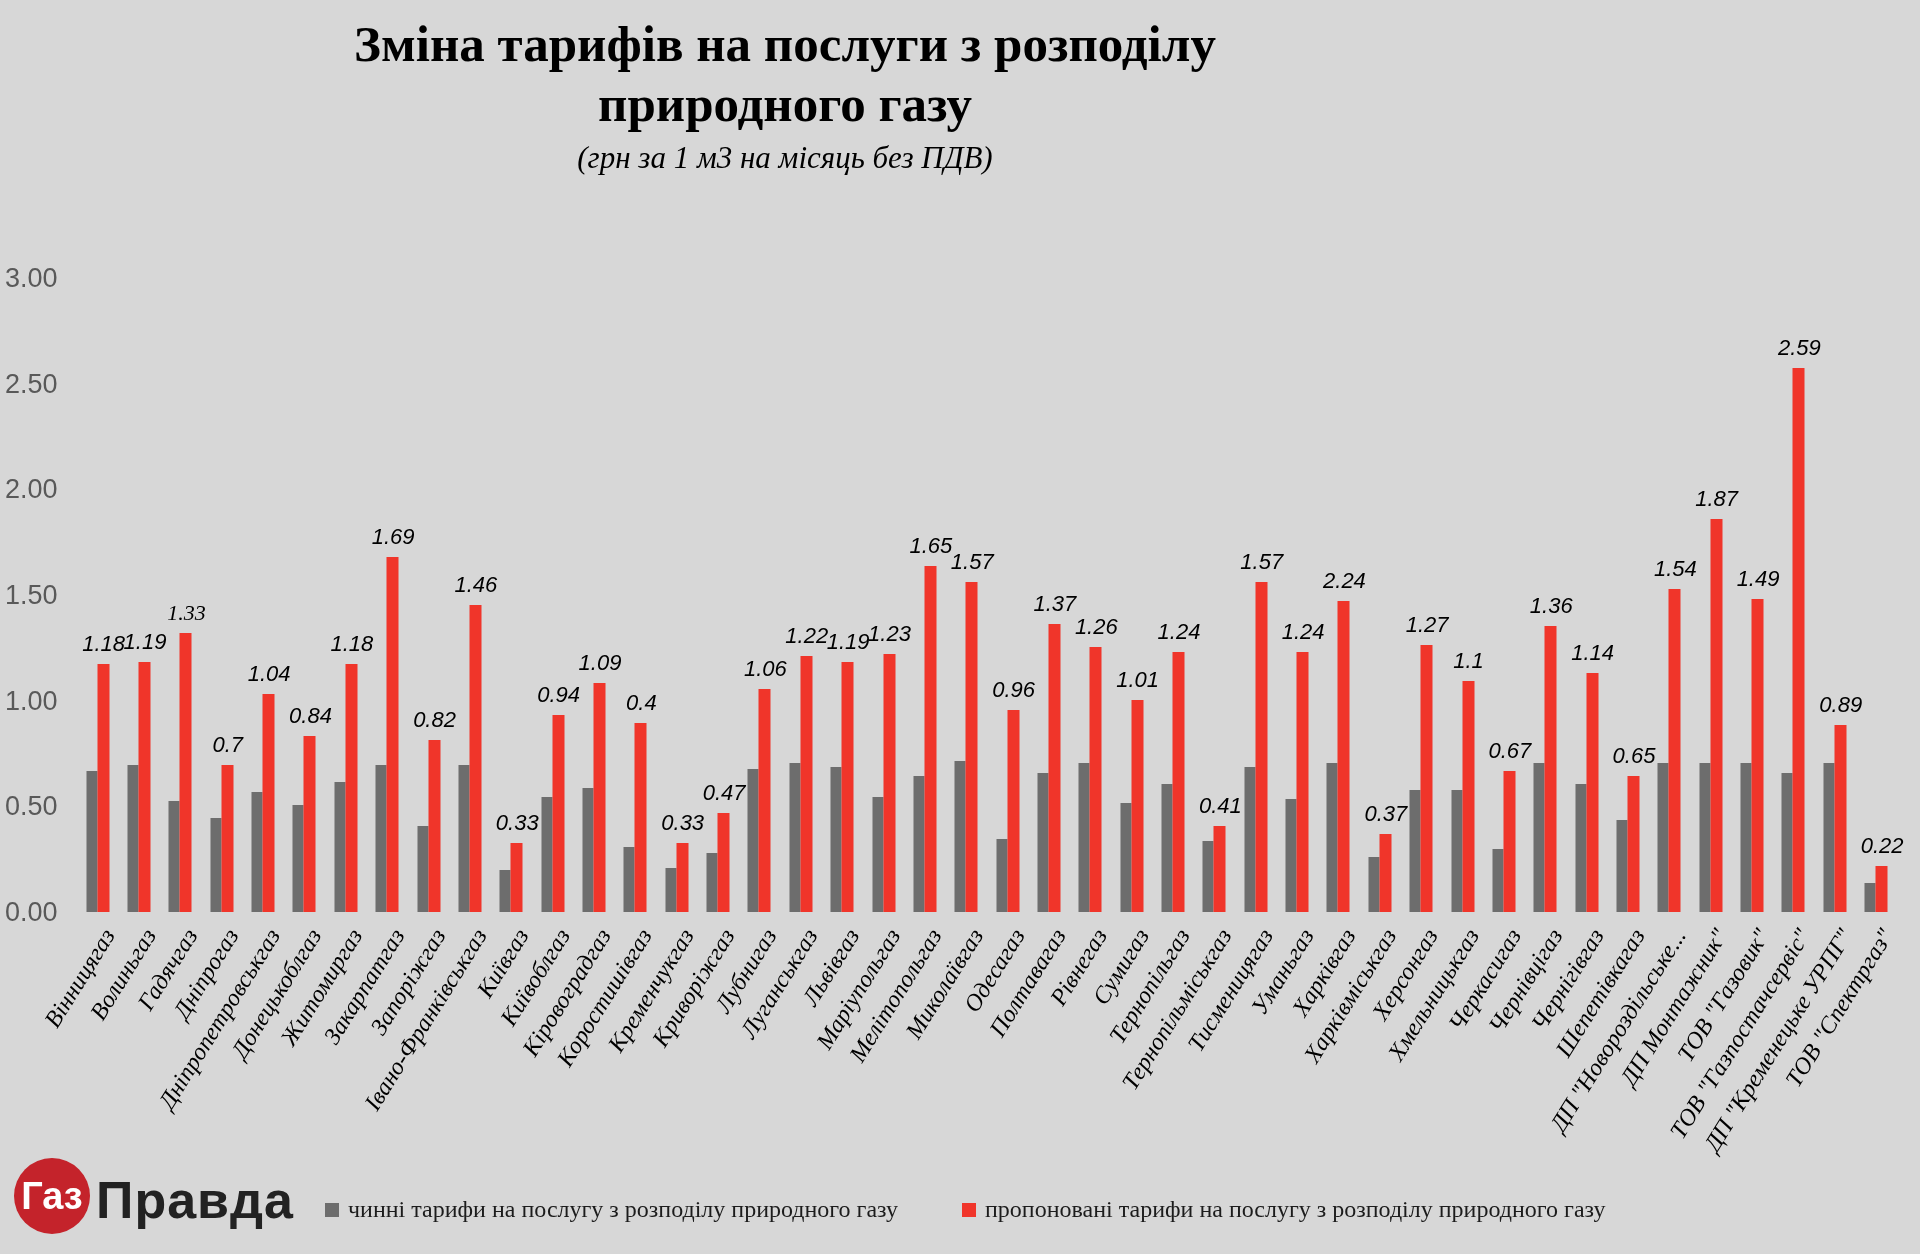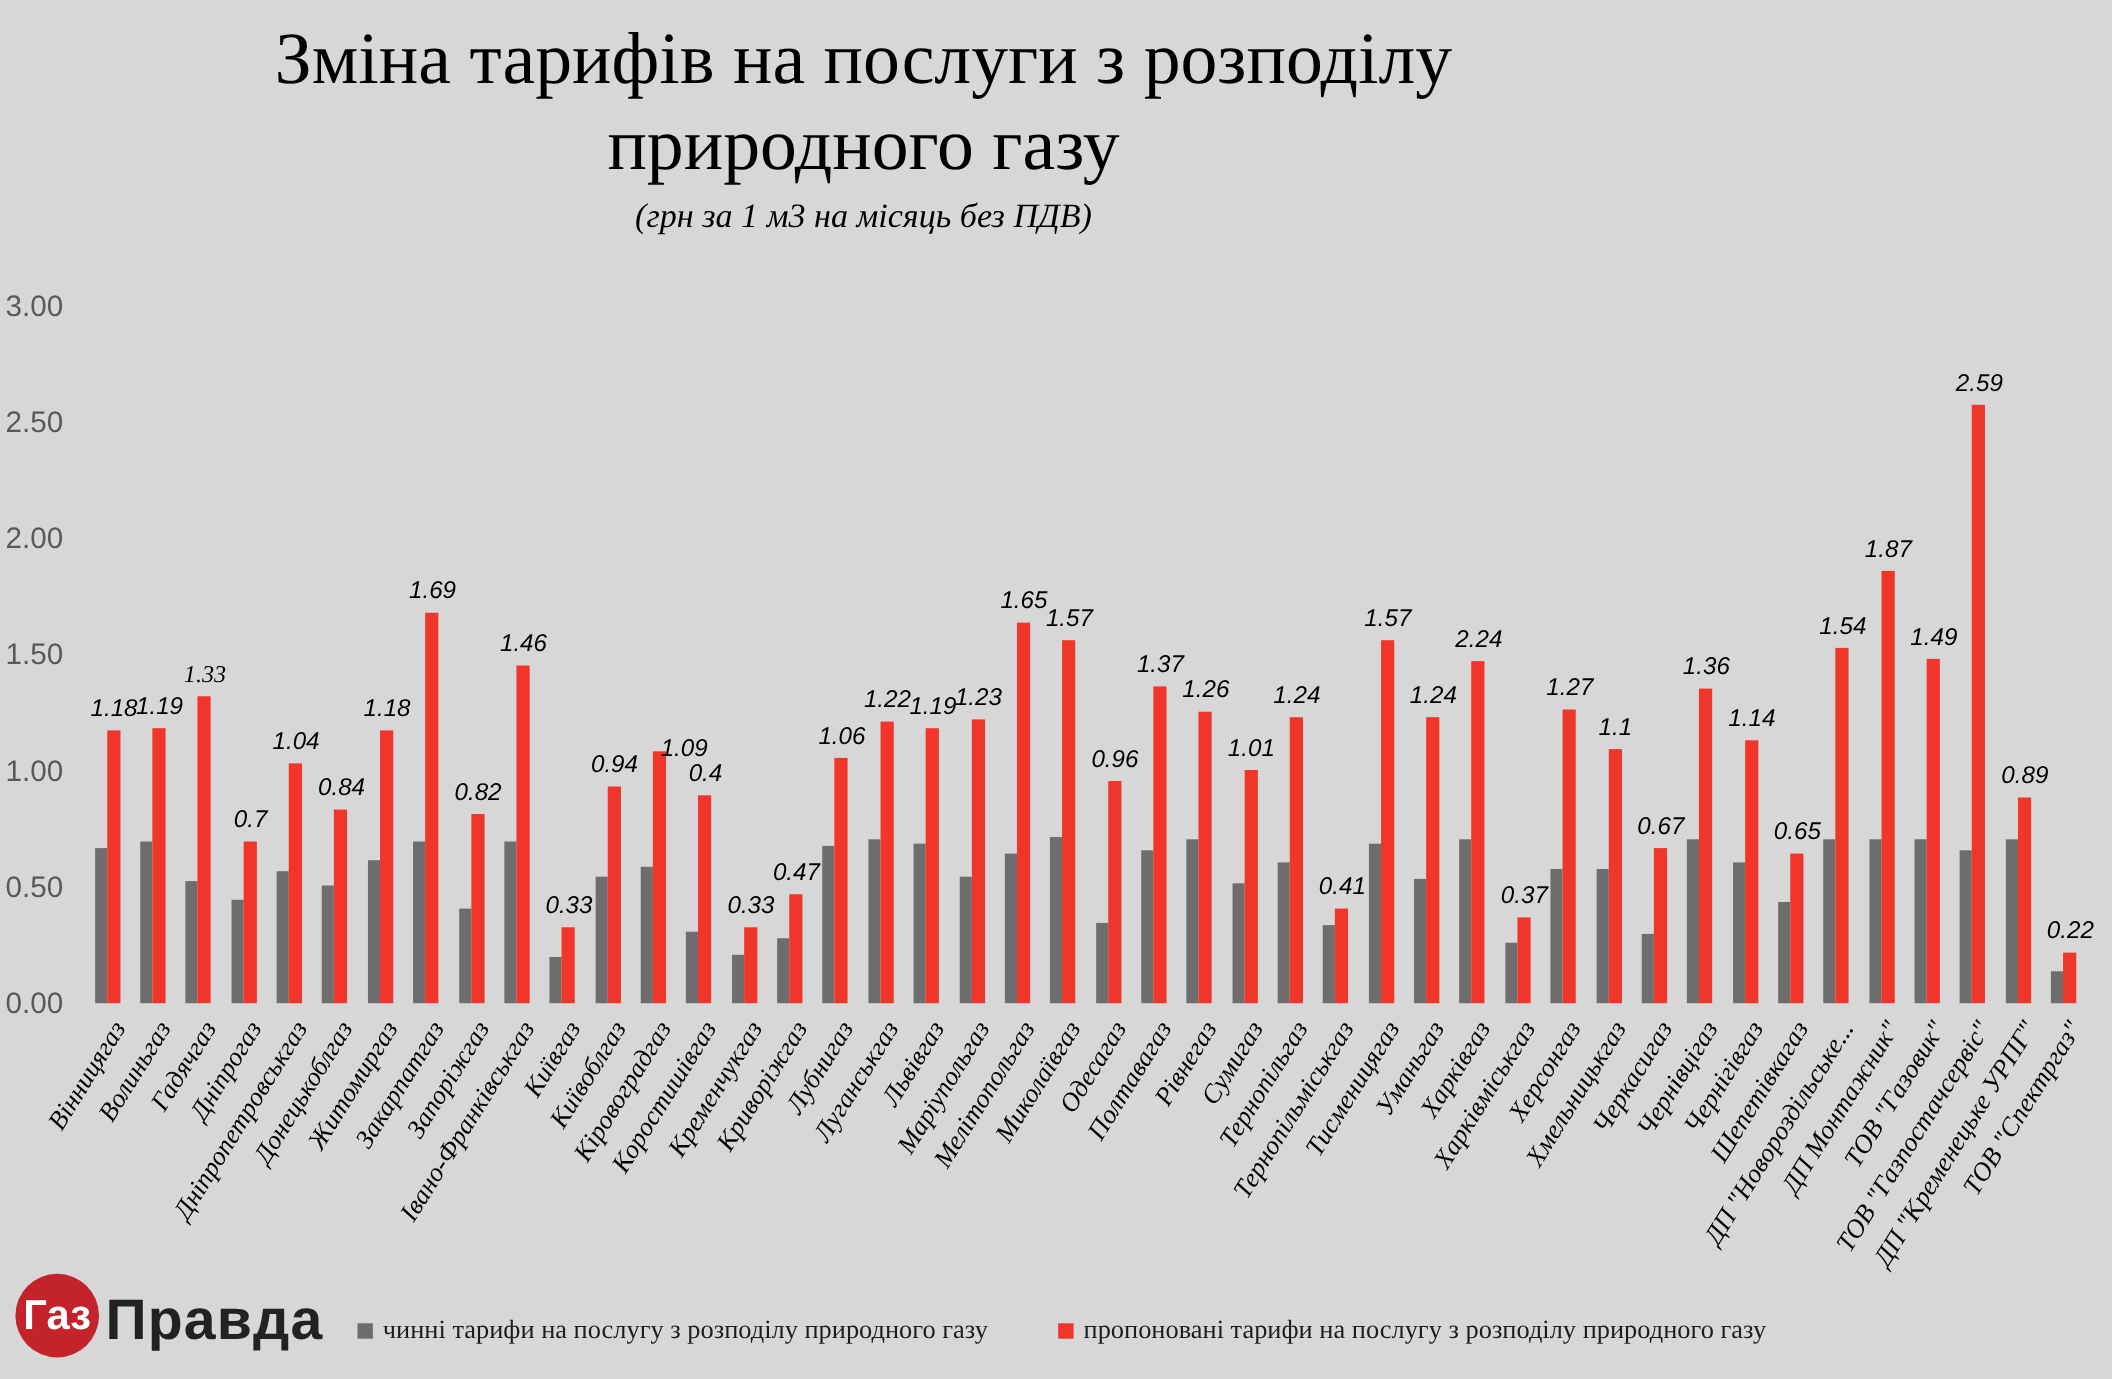--- a/index.html
+++ b/index.html
@@ -2,21 +2,21 @@
 <html><head>
 <meta charset="utf-8">
 <style>
   html,body{margin:0;padding:0;}
   body{
     width:1920px;height:1254px;position:relative;overflow:hidden;
     background:#d7d7d7;
     font-family:"Liberation Serif", serif;
   }
   .title-wrap{position:absolute;left:0;top:14px;width:1570px;text-align:center;color:#000;}
-  .title-line{font-size:67px;line-height:1.18;font-weight:400;letter-spacing:0px;}
+  .title-line{font-size:51px;line-height:1.18;font-weight:700;letter-spacing:0px;}
   .subtitle{font-size:31px;font-style:italic;margin-top:6px;}
   
   .ytick{
     position:absolute;left:5px;width:60px;text-align:left;
     font-family:"Liberation Sans", sans-serif;font-size:27px;color:#595959;
   }
   
   .plot{position:absolute;left:77px;top:0;width:1820px;height:912px;display:flex;}
   .col{flex:1 1 0;position:relative;height:100%;}
   .pair{position:absolute;bottom:0;left:50%;transform:translateX(-50%);display:flex;align-items:flex-end;}
@@ -170,21 +170,21 @@
         <div class="bar red" style="height: 197.4px;"></div>
       </div>
       <div class="vlabel" style="bottom: 204.4px;">0.94</div>
       <div class="clabel">Київоблгаз</div>
     </div>
     <div class="col">
       <div class="pair">
         <div class="bar gray" style="height: 123.9px;"></div>
         <div class="bar red" style="height: 228.9px;"></div>
       </div>
-      <div class="vlabel" style="bottom: 219px; margin-left: 22px;">1.09</div>
+      <div class="vlabel" style="bottom: 236px;">1.09</div>
       <div class="clabel">Кіровоградгаз</div>
     </div>
     <div class="col">
       <div class="pair">
         <div class="bar gray" style="height: 65.1px;"></div>
         <div class="bar red" style="height: 189px;"></div>
       </div>
       <div class="vlabel" style="bottom: 196px;">0.4</div>
       <div class="clabel">Коростишівгаз</div>
     </div>

